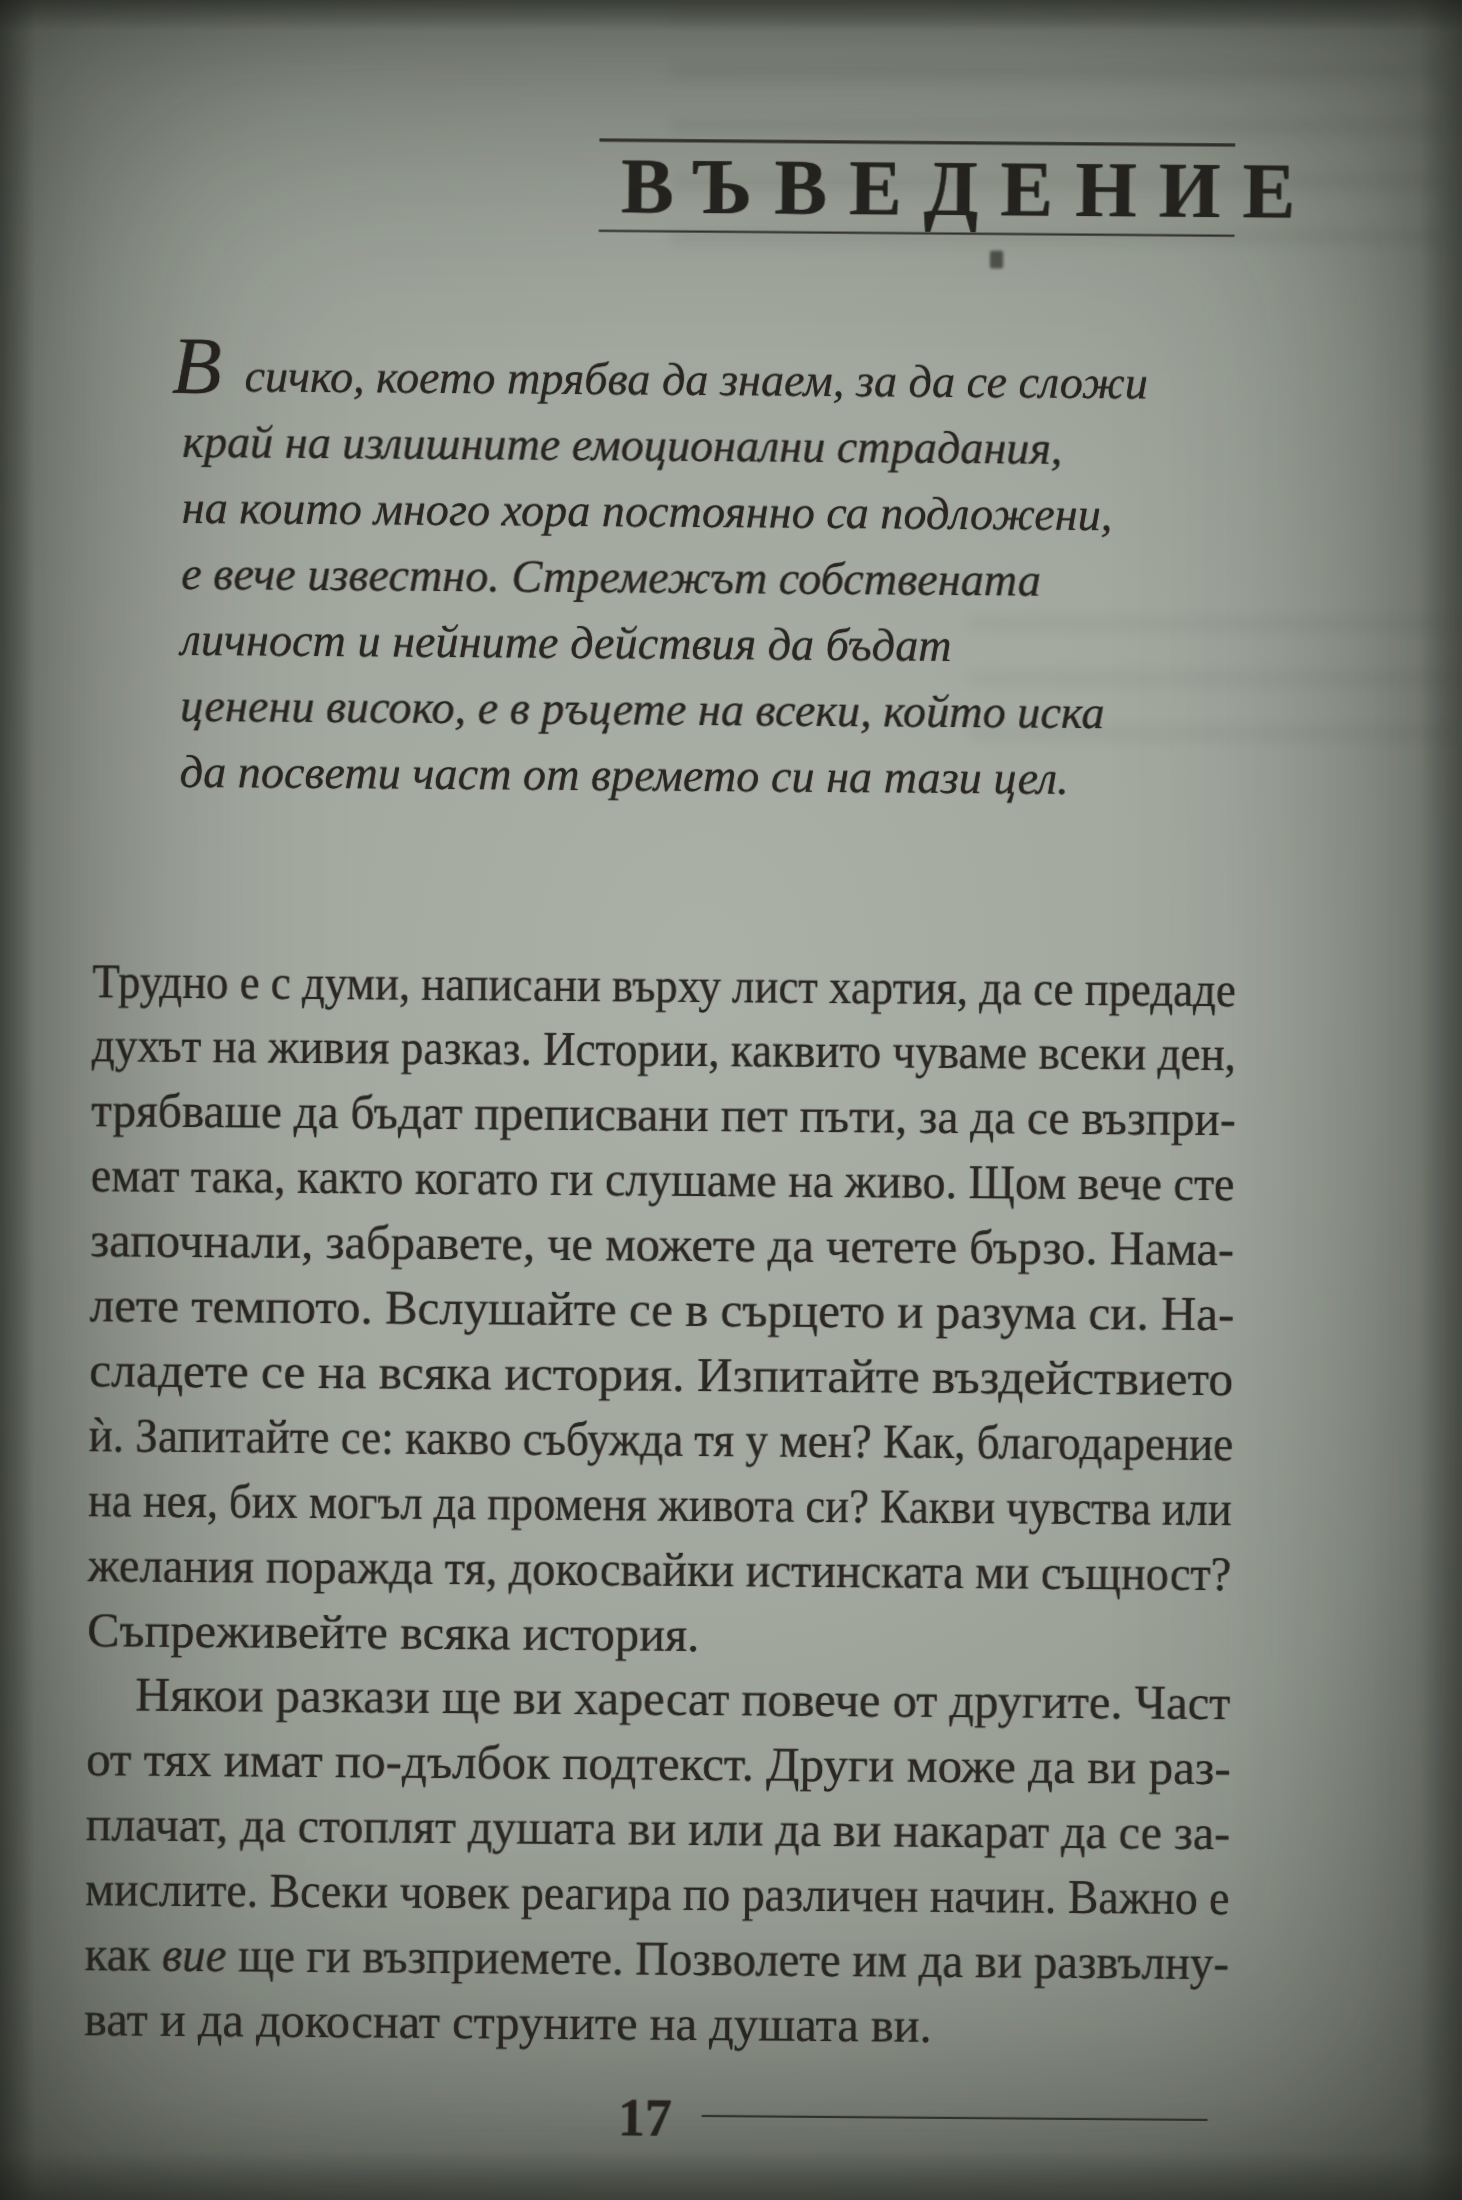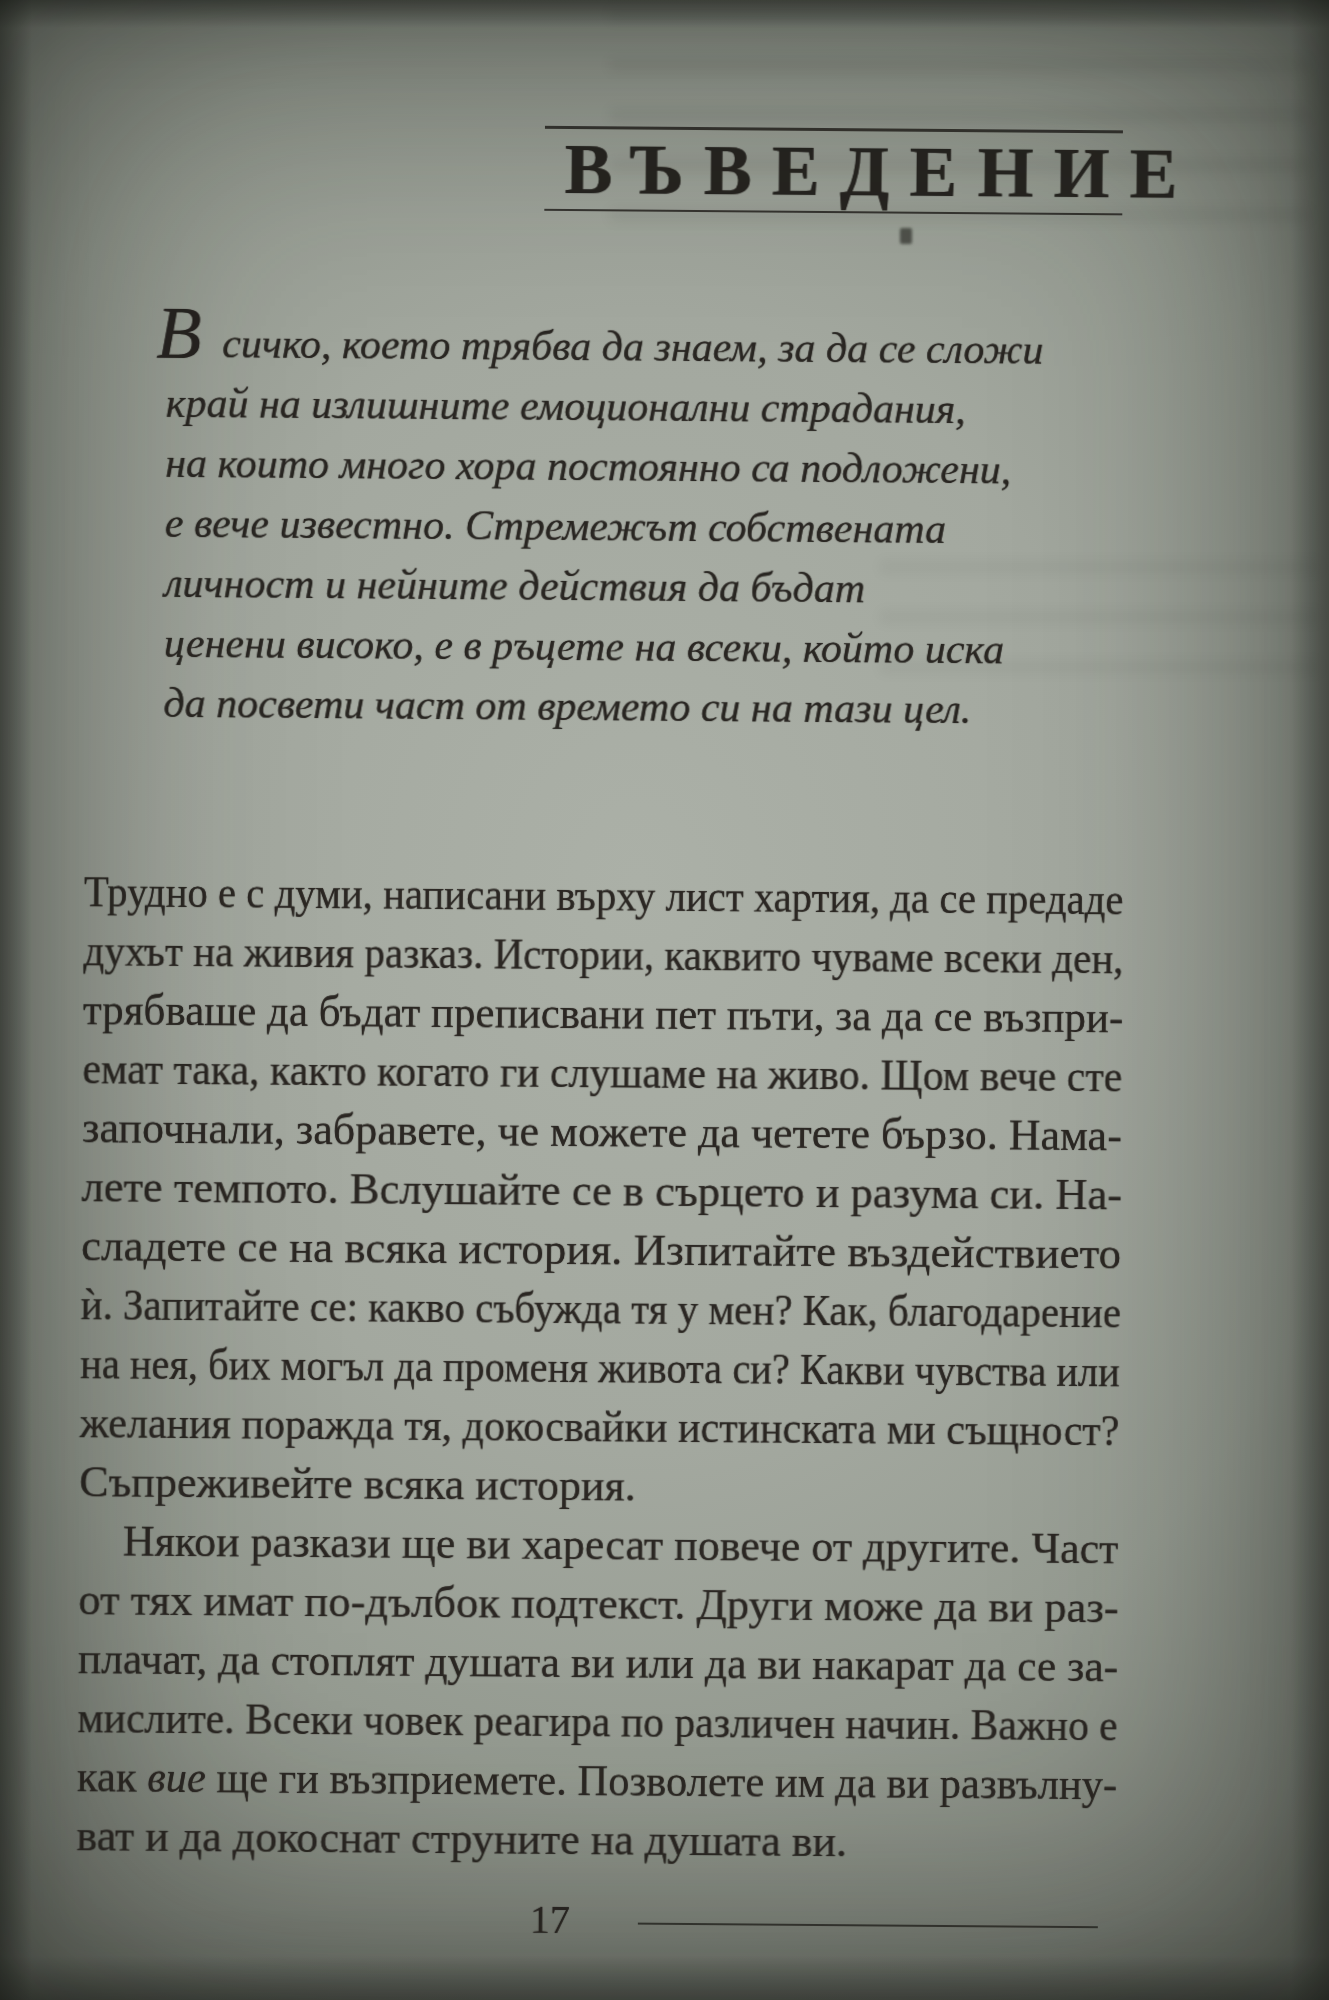--- a/index.html
+++ b/index.html
@@ -60,21 +60,21 @@
     font-size:74px;line-height:1;font-style:italic;color:#262320;
   }
   
   .body-block{position:absolute;left:90px;top:862px;width:1040px;
     font-size:44px;line-height:59px;color:#2b2723;}
   .body-block .line{height:59px;white-space:nowrap;}
   .body-block .line.indent{padding-left:44px;}
   .fit{display:inline-block;white-space:nowrap;transform-origin:0 50%;}
   em{font-style:italic;}
   
-  .page-number{position:absolute;left:544px;top:1892px;font-size:40px;color:#2b2723;}
+  .page-number{position:absolute;left:576px;top:1892px;font-size:49px;color:#2b2723;font-weight:bold;}
   .footer-rule{position:absolute;left:652px;top:1918px;width:460px;height:2px;
     background:rgba(44,42,38,.85);}
 </style>
 </head>
 <body>
 
 <div class="photo"></div>
 <div class="ghost g1"></div>
 <div class="ghost g2"></div>
 <div class="speck"></div>

